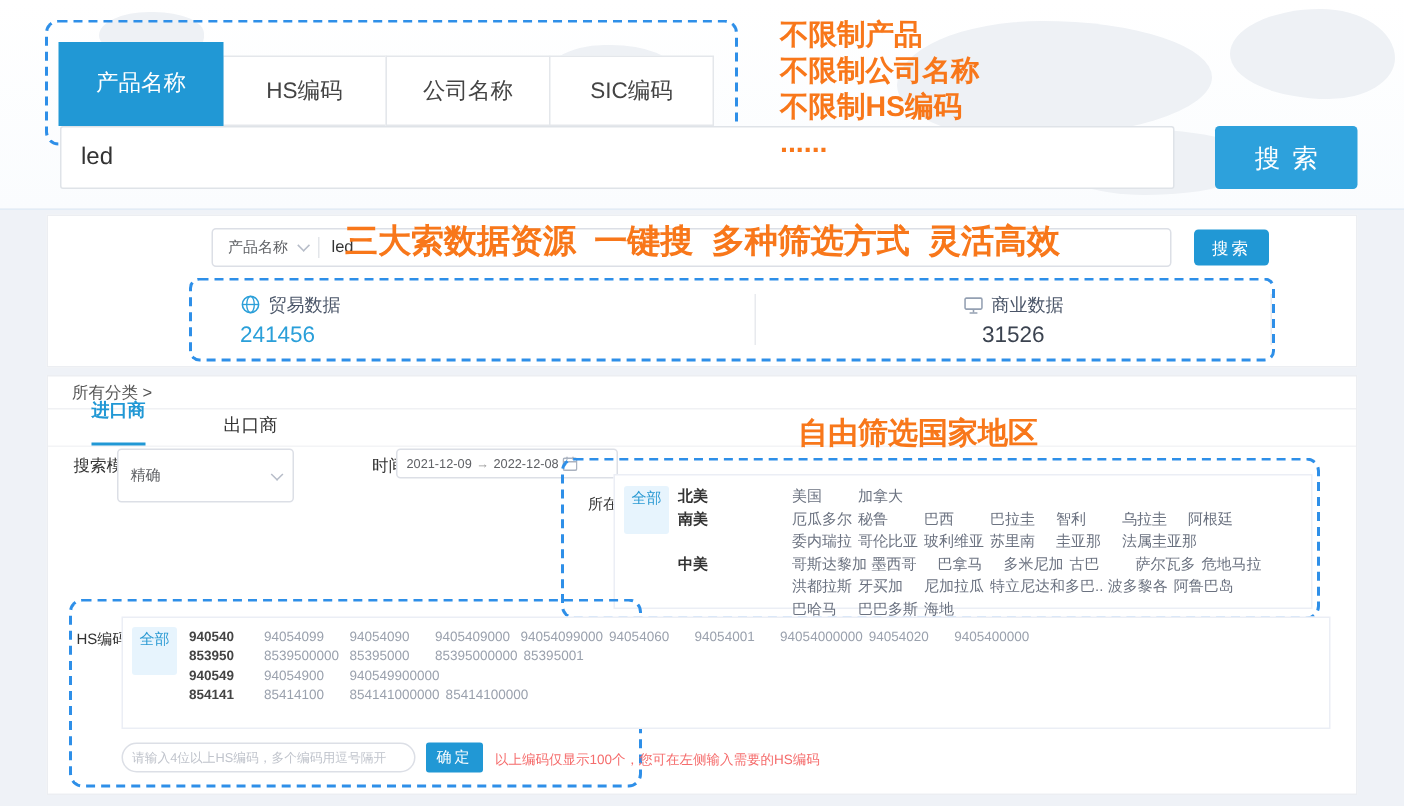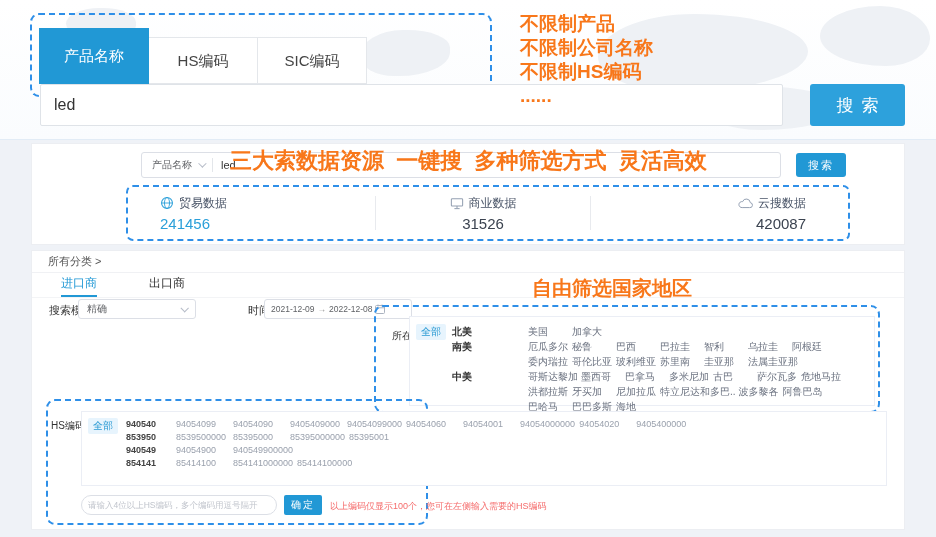--- a/index.html
+++ b/index.html
@@ -45,34 +45,34 @@
   .snum.blue { color:#2a9fd9; }
   .stat-div { width:1px; height:34px; background:#e8eaee; }
   .sicon svg { display:block; }
 
   
   .panel { margin-top:5px; height:280px; }
   .crumb-row { height:22px; border-bottom:1px solid #f0f1f4; display:flex; align-items:center; padding-left:16px; font-size:11px; color:#555; }
   .crumb-row span { cursor:pointer; }
   .ptabs { height:25px; border-bottom:1px solid #f3f4f6; display:flex; align-items:flex-end; padding-left:29px; gap:52px; }
   .ptab { font-size:12px; color:#333; padding-bottom:5px; cursor:pointer; }
-  .ptab.active { color:#2198d5; border-bottom:2px solid #2198d5; padding-bottom:3px; }
+  .ptab.active { color:#2198d5; border-bottom:2px solid #2198d5; padding-bottom:13px;font-weight:bold; }
   .flabel { position:absolute; font-size:11px; color:#333; }
   .fl1 { left:17px; top:52px; }
   .fl2 { left:216px; top:52px; }
-  .fselect { position:absolute; left:46px; top:48px; width:118px; height:20px; border:1px solid #dcdfe6; border-radius:3px; display:flex; align-items:center; justify-content:space-between; padding:0 8px; font-size:10px; color:#606266; cursor:pointer; background:#fff; }
+  .fselect { position:absolute; left:46px; top:48px; width:118px; height:36px; border:1px solid #dcdfe6; border-radius:3px; display:flex; align-items:center; justify-content:space-between; padding:0 8px; font-size:10px; color:#606266; cursor:pointer; background:#fff; }
   .fselect .chev { transform:rotate(45deg) translateY(-1px); }
   .fdate { position:absolute; left:232px; top:48px; width:148px; height:20px; border:1px solid #dcdfe6; border-radius:3px; display:flex; align-items:center; gap:3px; padding:0 6px; font-size:8.5px; color:#606266; cursor:pointer; background:#fff; }
   .fdate .arrow { color:#999; }
   .region-note { position:absolute; left:500px; top:24px; font-size:20px; font-weight:bold; color:#f8771a; z-index:5; }
   .hs-note { position:absolute; left:99px; top:116px; font-size:20px; font-weight:bold; color:#f8771a; z-index:5; }
   .region-dashed { position:absolute; left:342px; top:54px; width:506px; height:108px; border:2px dashed #2e8fe8; border-radius:9px; z-index:1; }
   .rlabel { position:absolute; left:16px; top:22px; font-size:10px; color:#333; }
   .region-box { position:absolute; left:33px; top:9px; width:466px; height:90px; background:#fff; border:1px solid #ebeef5; display:flex; padding:7px 6px; gap:6px; }
-  .tag { background:#e7f4fd; color:#2b9ad3; font-size:10px; padding:1px 5px; border-radius:2px; height:16px; cursor:pointer; white-space:nowrap; }
+  .tag { background:#e7f4fd; color:#2b9ad3; font-size:10px; padding:1px 5px; border-radius:2px; height:32px; cursor:pointer; white-space:nowrap; }
   .rgroups { flex:1; display:flex; flex-direction:column; }
   .rgroup { display:flex; }
   .rgname { width:36px; font-size:10px; color:#333; font-weight:bold; line-height:15px; }
   .rcountries { flex:1; display:flex; flex-wrap:wrap;margin-left:40px; }
   .rcountry { min-width:44px; padding-right:3px; font-size:10px; color:#6b7280; line-height:15px; white-space:nowrap; cursor:pointer; }
   .hs-dashed { position:absolute; left:14px; top:148px; width:382px; height:126px; border:2px dashed #2e8fe8; border-radius:9px; z-index:1; }
   .hslabel { position:absolute; left:19px; top:168px; font-size:10px; color:#333; z-index:2; }
   .hs-box { position:absolute; left:49px; top:160px; width:806px; height:75px; background:#fff; border:1px solid #ebeef5; display:flex; padding:6px; gap:8px; z-index:2; }
   .hsrows { flex:1; display:flex; flex-direction:column; gap:0; }
   .hsrow { display:flex; line-height:13px; }
@@ -91,20 +91,21 @@
   <section class="hero">
     <div class="blob b1"></div>
     <div class="blob b2"></div>
     <div class="blob b3"></div>
     <div class="blob b4"></div>
     <div class="blob b5"></div>
     <div class="hero-tabs-dashed"></div>
     <div class="hero-tabs" id="hero-tabs">
         <div class="htab active">产品名称</div>
         <div class="htab">HS编码</div>
+        <div class="htab">公司名称</div>
         <div class="htab">SIC编码</div>
       </div>
     <input class="hero-input" value="led" style="">
     <button class="hero-btn">搜索</button>
     <div class="hero-notes" id="hero-notes">
         <div class="hnote">不限制产品</div>
         <div class="hnote">不限制公司名称</div>
         <div class="hnote">不限制HS编码</div>
         <div class="hnote">......</div>
       </div>
@@ -144,31 +145,20 @@
                   <rect x="1.5" y="2" width="13" height="8.5" rx="1" fill="none" stroke="#94a0b2" stroke-width="1.2"></rect>
                   <line x1="8" y1="10.5" x2="8" y2="13" stroke="#94a0b2" stroke-width="1.2"></line>
                   <line x1="5" y1="13.4" x2="11" y2="13.4" stroke="#94a0b2" stroke-width="1.2"></line>
                 </svg>
               </span>
               <span class="slabel">商业数据</span>
             </div>
             <div class="snum">31526</div>
           </div>
           <div class="stat-div"></div>
-          <div class="stat stat2">
-            <div class="stat-top">
-              <span class="sicon">
-                <svg width="15" height="12" viewBox="0 0 18 14">
-                  <path d="M5 12.5a3.6 3.6 0 1 1 .5-7.1 4.8 4.8 0 0 1 9.3 1.2 2.7 2.7 0 0 1-.9 5.9z" fill="none" stroke="#94a0b2" stroke-width="1.2"></path>
-                </svg>
-              </span>
-              <span class="slabel">云搜数据</span>
-            </div>
-            <div class="snum">420087</div>
-          </div>
         </div>
     </div>
   </section>
 
   <section class="card panel">
     <div class="crumb-row">
       <span>所有分类 &gt;</span>
     </div>
     <div class="ptabs" id="panel-tabs">
         <div class="ptab active">进口商</div>

